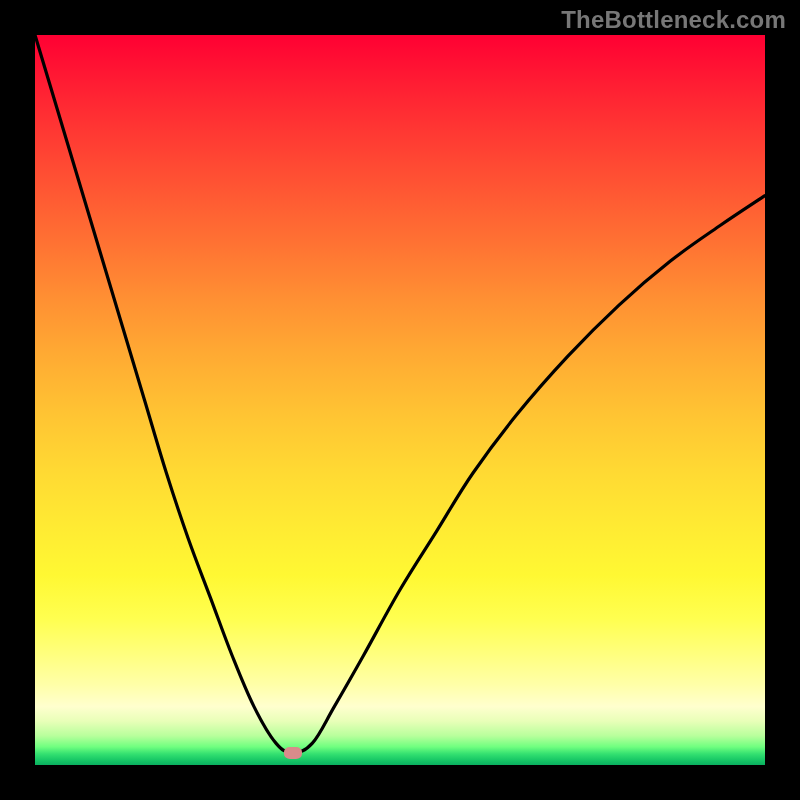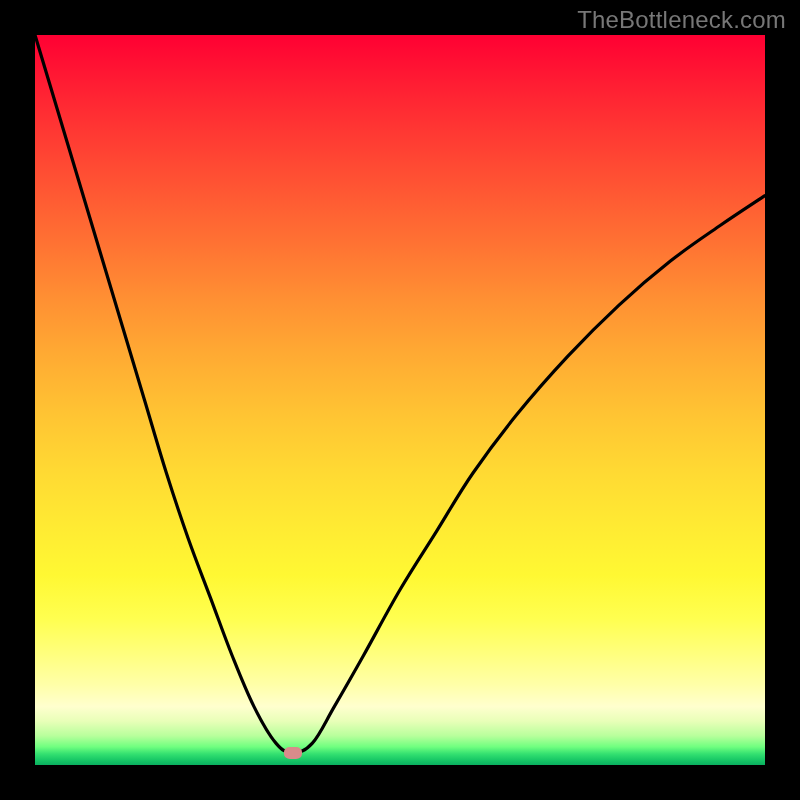--- a/index.html
+++ b/index.html
@@ -48,21 +48,21 @@
       #18c866 99.3%,
       #0Ab060 100%
     );
   }
   .watermark {
     position: absolute;
     top: 6px;
     right: 14px;
     color: #777;
     font-size: 24px;
-    font-weight: 400;
+    font-weight: 700;
     letter-spacing: 0.2px;
     user-select: none;
     text-align: center;
   }
   .pink-dot {
     position: absolute;
     width: 18px;
     height: 12px;
     background: #d98b8b;
     border-radius: 6px / 5px;

